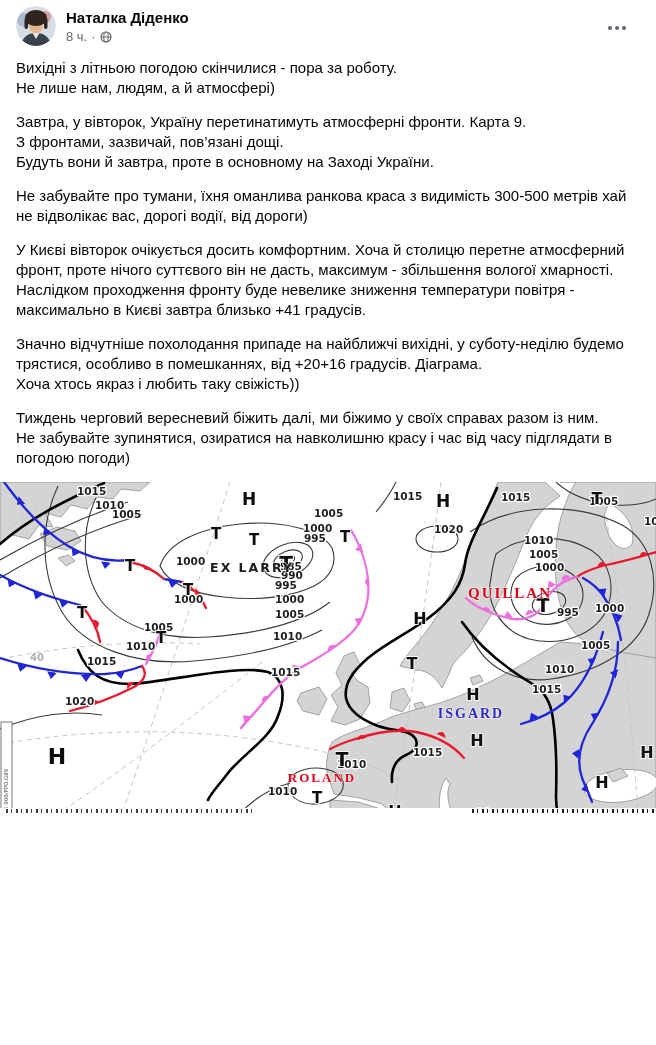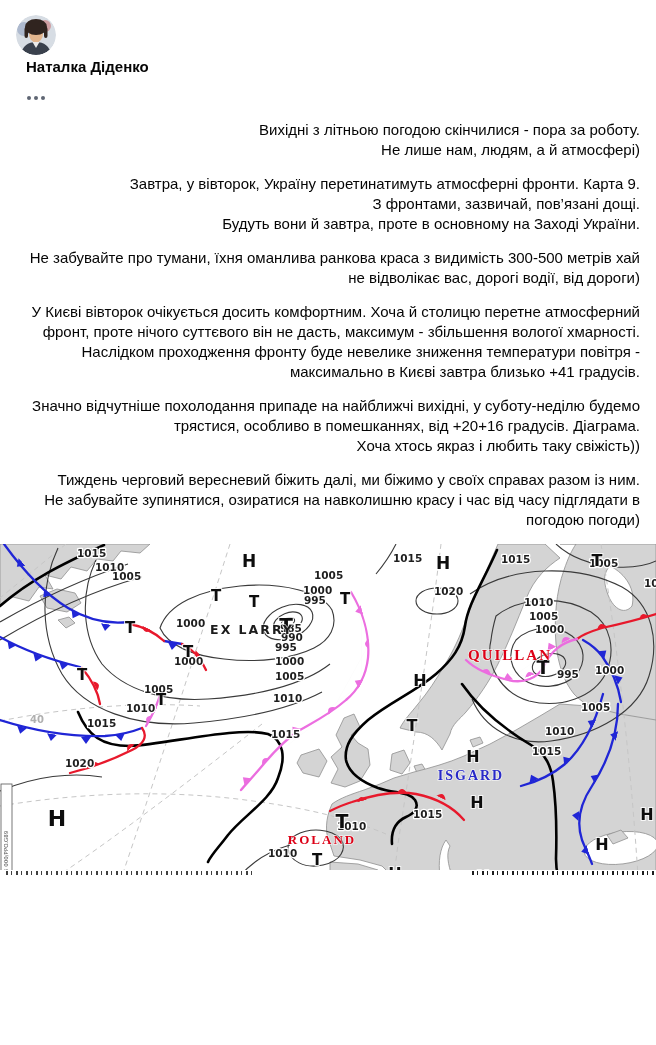--- a/index.html
+++ b/index.html
@@ -1,27 +1,27 @@
 <!DOCTYPE html>
 <html><head>
 <meta charset="utf-8">
 <style>
   html,body{margin:0;padding:0;background:#fff;}
   .post{width:656px;background:#fff;font-family:"Liberation Sans",sans-serif;color:#050505;position:relative;}
   
-  .hdr{display:flex;align-items:flex-start;padding:15px 16px 0 16px;position:relative;flex-direction:column;}
+  .hdr{display:flex;align-items:flex-start;padding:6px 16px 0 16px;position:relative;}
   .avatar{width:40px;height:40px;border-radius:50%;overflow:hidden;flex:0 0 40px;cursor:pointer;}
   .hdr-text{margin-left:10px;flex:1;}
   .author{font-size:15px;font-weight:bold;color:#050505;line-height:19px;margin-top:2px;}
   .meta{display:flex;align-items:center;gap:4px;color:#65676b;font-size:13px;line-height:16px;margin-top:2px;}
   .dots{display:flex;align-items:center;padding:8px;margin-top:12px;margin-right:6px;cursor:pointer;}
   .dots i{display:block;width:4px;height:4px;border-radius:50%;background:#5f6673;margin-left:3px;}
   
   .body-text{padding:12px 16px 0 16px;}
-  .body-text p{margin:0 0 14px 0;font-size:15px;line-height:20px;white-space:pre-line;text-align:right;}
+  .body-text p{margin:0 0 14px 0;font-size:15px;line-height:20px;white-space:pre-line;}
   
   .map-wrap{position:relative;margin-top:4px;width:656px;height:332px;overflow:hidden;}
   .map-wrap svg{display:block;}
   .iso{font:bold 10.5px "DejaVu Sans",sans-serif;fill:#1e1e1e;paint-order:stroke;stroke:#ffffff;stroke-width:2.6px;stroke-linejoin:round;}
   .sym{font-weight:bold;font-family:"DejaVu Sans",sans-serif;fill:#0d0d0d;text-anchor:middle;paint-order:stroke;stroke:#ffffffcc;stroke-width:2px;}
   .name-serif{font-family:"Liberation Serif",serif;font-weight:bold;letter-spacing:2px;text-anchor:middle;paint-order:stroke;stroke:#ffffffaa;stroke-width:1.5px;}
   .name-sans{font-family:"DejaVu Sans",sans-serif;font-weight:bold;letter-spacing:2px;text-anchor:middle;paint-order:stroke;stroke:#ffffffaa;stroke-width:1.5px;}
   .gridlab{font:bold 10px "DejaVu Sans",sans-serif;fill:#b0b0b0;}
   .edgecode{font:5.5px "DejaVu Sans",sans-serif;fill:#555;}
   .caption-strip{position:absolute;left:0;bottom:0;width:656px;height:6px;background:#fff;}
@@ -52,20 +52,29 @@
           <ellipse cx="20" cy="12" rx="11" ry="8" fill="#30241f"></ellipse>
           <rect x="8.5" y="12" width="3.5" height="11" rx="2" fill="#30241f"></rect>
           <rect x="28" y="12" width="3.5" height="11" rx="2" fill="#30241f"></rect>
           <path d="M5,40 C6,31 12,27 20,27 C28,27 34,31 35,40 Z" fill="#3a414d"></path>
           <path d="M16.5,27 L20,33 L23.5,27 Z" fill="#ececec"></path>
         </g>
       </svg>
     </div>
     <div class="hdr-text">
       <div class="author">Наталка Діденко</div>
+      <div class="meta">
+        <span>8 ч.</span>
+        <span>·</span>
+        <svg width="12" height="12" viewBox="0 0 12 12">
+          <circle cx="6" cy="6" r="5" fill="none" stroke="#65676b" stroke-width="1.2"></circle>
+          <ellipse cx="6" cy="6" rx="2.2" ry="5" fill="none" stroke="#65676b" stroke-width="1"></ellipse>
+          <line x1="1" y1="6" x2="11" y2="6" stroke="#65676b" stroke-width="1"></line>
+        </svg>
+      </div>
     </div>
     <div class="dots">
       <i></i>
         <i></i>
         <i></i>
     </div>
   </div>
 
   <div class="body-text">
     <p>Вихідні з літньою погодою скінчилися - пора за роботу.

